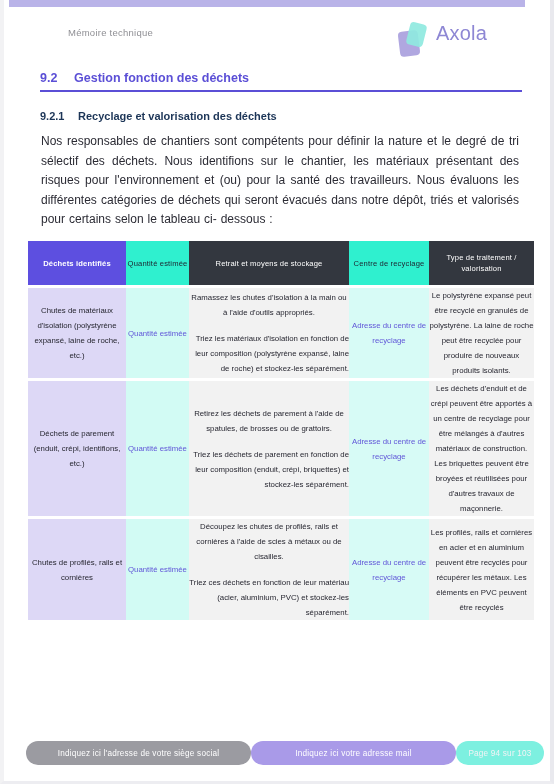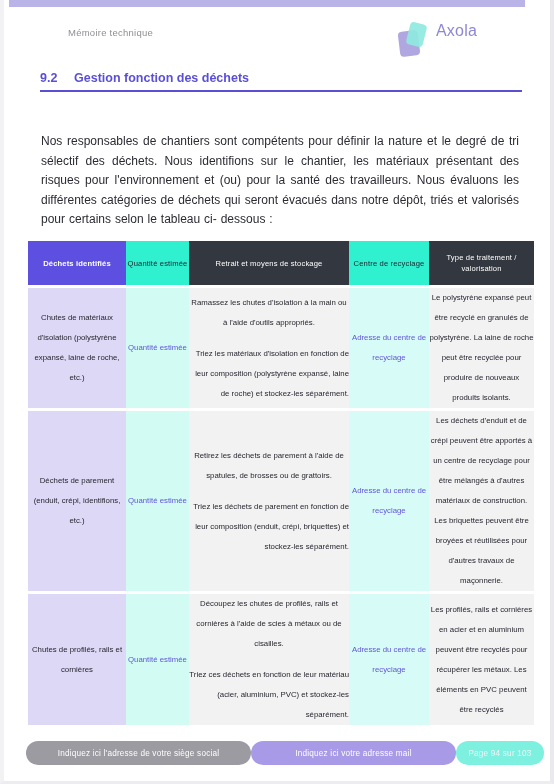--- a/index.html
+++ b/index.html
@@ -82,21 +82,21 @@
   .logo-sq-cyan {
     left: 10px; top: 1px;
     width: 17px; height: 23px;
     background: #8fe9e0;
     transform: rotate(14deg);
     opacity: .92;
   }
   #logo-text {
     position: absolute;
     left: 42px; top: 4px;
-    font-size: 16px;
+    font-size: 20px;
     color: #8e87d4;
     letter-spacing: .2px;
   }
 
   
   #h2-row {
     position: absolute;
     left: 36px; top: 68px;
     width: 482px;
   }
@@ -163,21 +163,21 @@
     padding: 2px 5px;
     box-sizing: border-box;
   }
   .th-purple { background: #5d4fe0; font-weight: bold; }
   .th-cyan   { background: #2ff0cf; color: #1e2430 !important; }
   .th-dark   { background: #33373f; }
 
   tbody td {
     text-align: center;
     font-size: 7.8px;
-    line-height: 20px;
+    line-height: 15px;
     color: #262630;
     padding: 10px 9px;
     box-sizing: border-box;
     border-top: 3px solid #ffffff;
   }
   td.c-ident {
     background: #ddd8f6;
     padding: 10px 7px;
   }
   td.c-qty {
@@ -255,20 +255,23 @@
       </div>
       <div id="logo-text">Axola</div>
     </div>
   </div>
 
   <div id="h2-row">
     <span id="h2-num">9.2</span><span id="h2-text">Gestion fonction des déchets</span>
   </div>
   <div id="h2-rule"></div>
 
+  <div id="h3-row">
+    <span id="h3-num">9.2.1</span><span id="h3-text">Recyclage et valorisation des déchets</span>
+  </div>
 
   <div id="intro-par">Nos responsables de chantiers sont compétents pour définir la nature et le degré de tri sélectif des déchets. Nous identifions sur le chantier, les matériaux présentant des risques pour l'environnement et (ou) pour la santé des travailleurs. Nous évaluons les différentes catégories de déchets qui seront évacués dans notre dépôt, triés et valorisés pour certains selon le tableau ci- dessous :</div>
 
   <table id="waste-table">
     <colgroup>
       <col style="width:98px">
       <col style="width:63px">
       <col style="width:160px">
       <col style="width:80px">
       <col style="width:105px">

